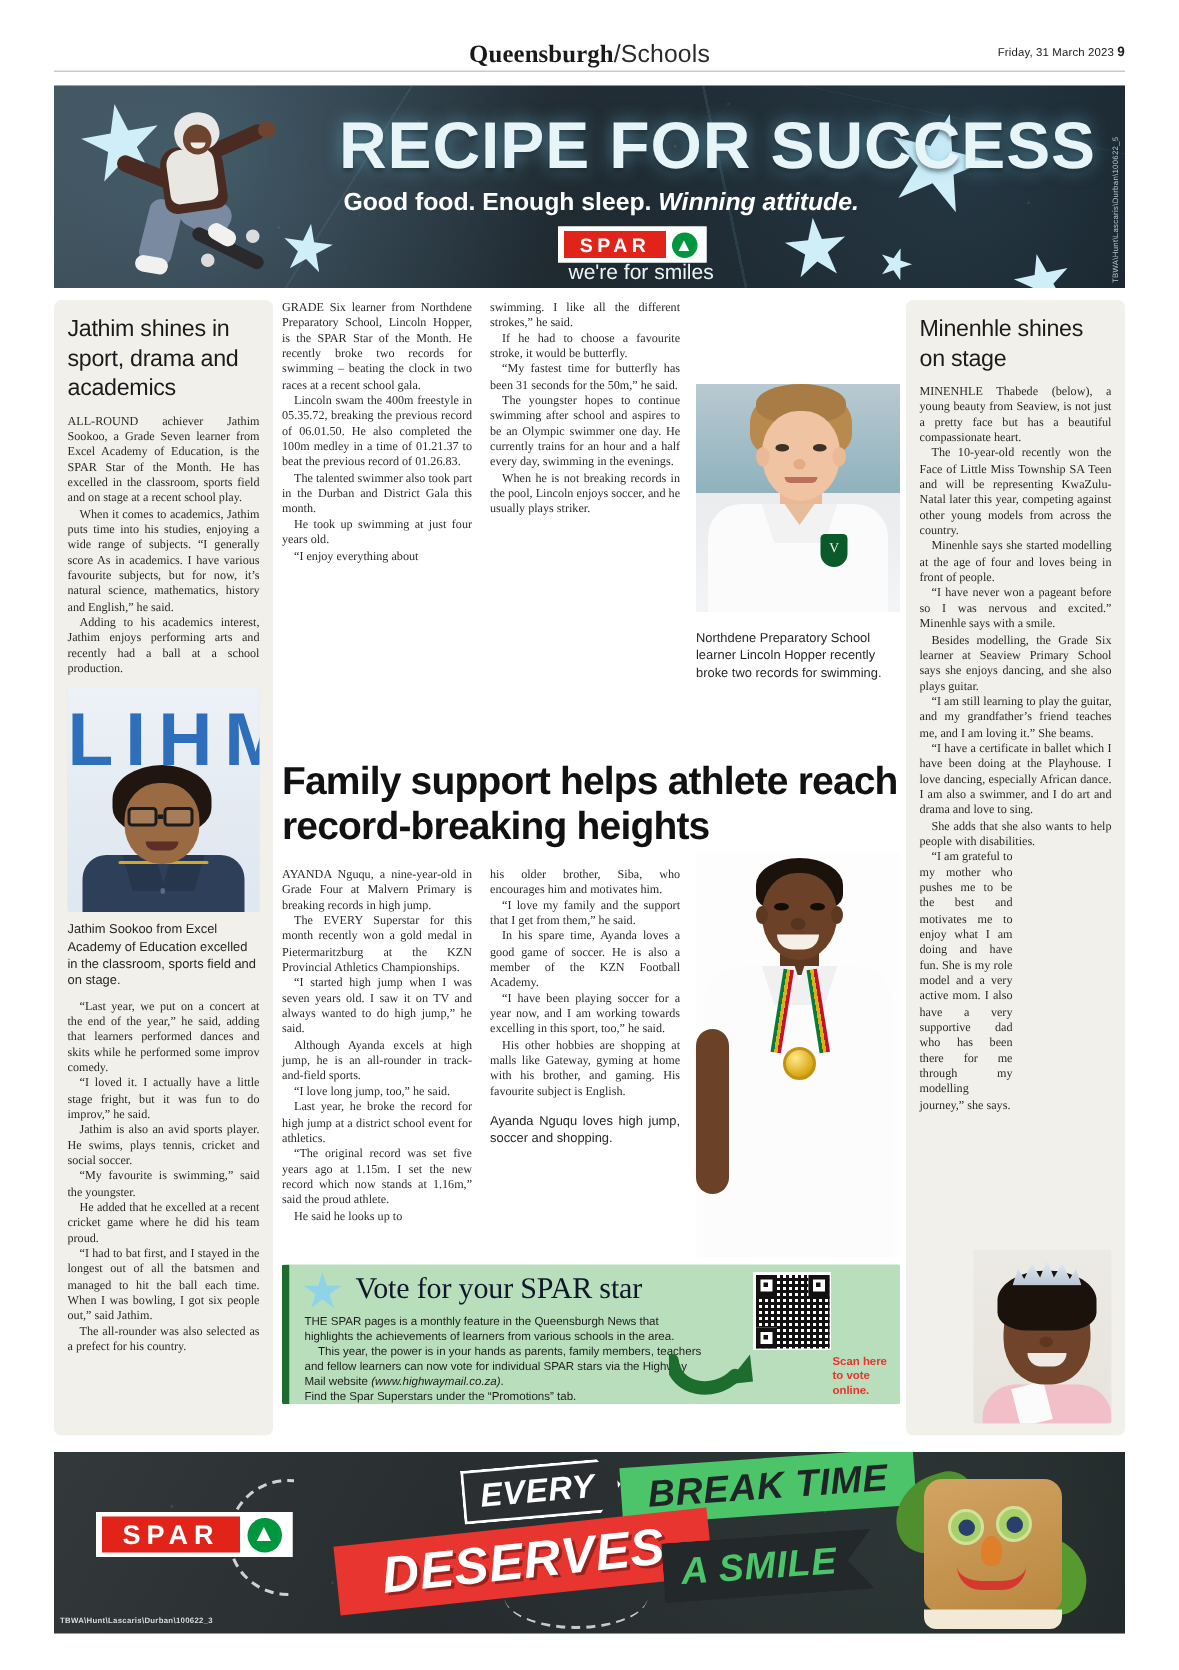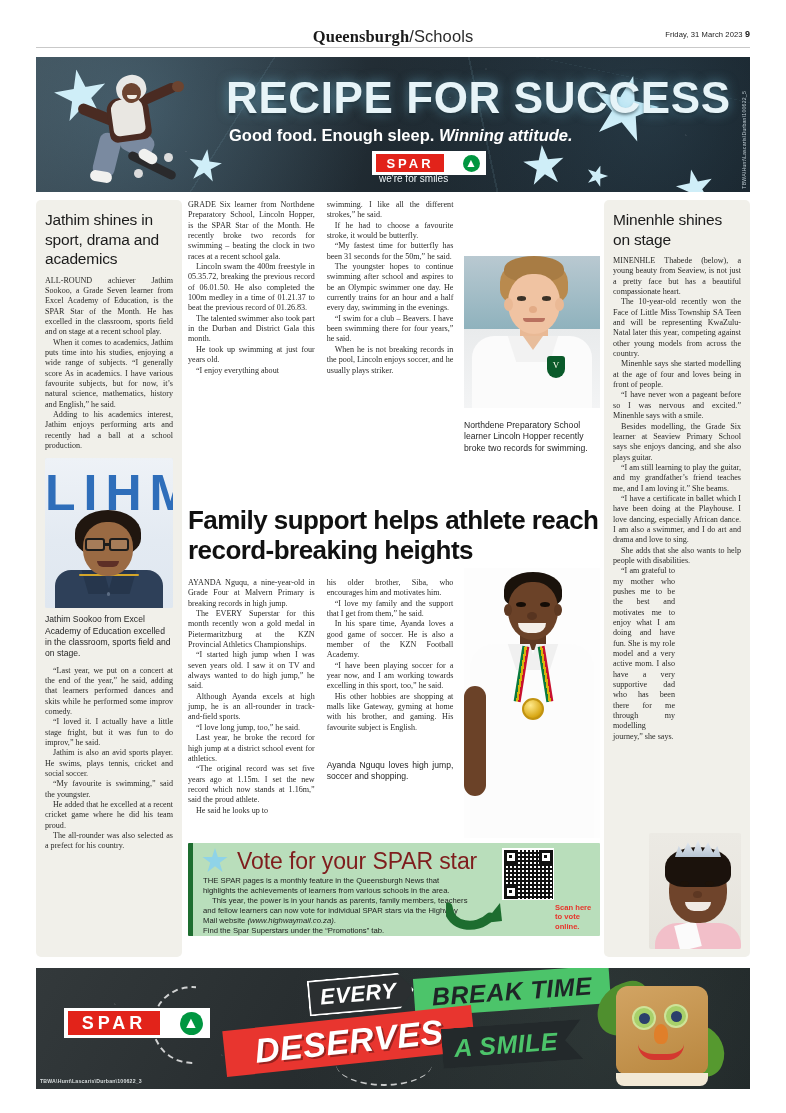--- a/index.html
+++ b/index.html
@@ -109,42 +109,42 @@
   }
   .bt-sub {
     position:absolute; left:193px; top:68px;
     font-family:"Liberation Sans", sans-serif; font-weight:bold;
     font-size:16.5px; line-height:20px; color:#ffffff;
   }
   .bt-sub i { font-style:italic; }
 
   .spar-logo {
     background:#ffffff; border:2px solid #ffffff;
-    display:flex; align-items:center; padding:1px 2px; gap:16px;
+    display:flex; align-items:center; padding:1px 2px; gap:1px;
   }
   .spar-red {
     background:#e2231a; color:#ffffff;
     font-family:"Liberation Sans", sans-serif; font-weight:bold;
     display:flex; align-items:center; justify-content:center;
   }
   .spar-green {
     background:#ffffff; display:flex; align-items:center; justify-content:center;
   }
   .spar-fir {
     background:#009640; border-radius:50%;
     display:flex; align-items:center; justify-content:center;
     color:#ffffff;
   }
   .bt-spar { position:absolute; left:336px; top:94px; }
   .bt-spar .spar-red   { width:68px; height:18px; font-size:13px; letter-spacing:3px; }
   .bt-spar .spar-green { width:22px; height:18px; }
   .bt-spar .spar-fir   { width:17px; height:17px; font-size:12px; }
   .bt-smiles {
     position:absolute; left:343px; top:116px;
-    font-family:"Liberation Sans", sans-serif; font-size:10px; color:#eef5f8;
+    font-family:"Liberation Sans", sans-serif; font-size:14px; color:#eef5f8;
   }
   .bt-credit {
     position:absolute; right:3px; top:34px;
     font-family:"Liberation Sans", sans-serif; font-size:5.2px;
     color:#b9c6cd; letter-spacing:.2px;
     writing-mode:vertical-rl; transform:rotate(180deg);
     white-space:nowrap;
   }
 
   
@@ -285,22 +285,22 @@
     overflow:hidden;
   }
   .vote-star {
     position:absolute; left:9px; top:5px; width:26px; height:26px;
     background:#8fd3e8;
     clip-path:polygon(50% 0%,61% 35%,98% 35%,68% 57%,79% 92%,50% 70%,21% 92%,32% 57%,2% 35%,39% 35%);
     filter:drop-shadow(0 0 3px rgba(80,180,220,.8));
   }
   .vote-title {
     position:absolute; left:44px; top:5px;
-    font-family:Liberation Sans, sans-serif; font-size:23px;
-    color:#7f1d1d; letter-spacing:-.1px;
+    font-family:Liberation Serif, serif; font-size:20px;
+    color:#0f172a; letter-spacing:-.1px;
   }
   .vote-body {
     position:absolute; left:10px; top:33px; width:266px;
     font-family:"Liberation Sans", sans-serif; font-size:7.7px;
     line-height:10.1px; color:#1d1d1d;
   }
   .vote-body p { margin:0; }
   .vote-body p.ind { text-indent:9px; }
   .vote-body i { font-style:italic; }
   .qr {
@@ -504,41 +504,41 @@
       <div class="jp-bridge"></div>
   </div>
   <div class="photo-caption">Jathim Sookoo from Excel Academy of Education excelled in the classroom, sports field and on stage.</div>
 
   <div class="body-text">
     <p>“Last year, we put on a concert at the end of the year,” he said, adding that learners performed dances and skits while he performed some improv comedy.</p>
     <p>“I loved it. I actually have a little stage fright, but it was fun to do improv,” he said.</p>
     <p>Jathim is also an avid sports player. He swims, plays tennis, cricket and social soccer.</p>
     <p>“My favourite is swimming,” said the youngster.</p>
     <p>He added that he excelled at a recent cricket game where he did his team proud.</p>
+    <p>“I had to bat first, and I stayed in the longest out of all the batsmen and managed to hit the ball each time. When I was bowling, I got six people out,” said Jathim.</p>
     <p>The all-rounder was also selected as a prefect for his country.</p>
   </div>
 </div>
 
 <div class="col-main">
 
 
   <div class="art-cols">
     <div class="art-col body-text">
       <p class="first">GRADE Six learner from Northdene Preparatory School, Lincoln Hopper, is the SPAR Star of the Month. He recently broke two records for swimming – beating the clock in two races at a recent school gala.</p>
       <p>Lincoln swam the 400m freestyle in 05.35.72, breaking the previous record of 06.01.50. He also completed the 100m medley in a time of 01.21.37 to beat the previous record of 01.26.83.</p>
       <p>The talented swimmer also took part in the Durban and District Gala this month.</p>
       <p>He took up swimming at just four years old.</p>
       <p>“I enjoy everything about</p>
     </div>
     <div class="art-col body-text">
       <p class="first">swimming. I like all the different strokes,” he said.</p>
       <p>If he had to choose a favourite stroke, it would be butterfly.</p>
       <p>“My fastest time for butterfly has been 31 seconds for the 50m,” he said.</p>
       <p>The youngster hopes to continue swimming after school and aspires to be an Olympic swimmer one day. He currently trains for an hour and a half every day, swimming in the evenings.</p>
-      <p>“I swim for a club – Beavers. I have been swimming there for four years,” he said.</p>
       <p>When he is not breaking records in the pool, Lincoln enjoys soccer, and he usually plays striker.</p>
     </div>
     <div style="width:136px;"></div>
   </div>
 
   <div class="swim-photo">
     <div class="sw-bg"></div>
     <div class="sw-shirt"></div>
     <div class="sw-neck"></div>
     <div class="sw-collL"></div>
@@ -570,21 +570,21 @@
       <p>Last year, he broke the record for high jump at a district school event for athletics.</p>
       <p>“The original record was set five years ago at 1.15m. I set the new record which now stands at 1.16m,” said the proud athlete.</p>
       <p>He said he looks up to</p>
     </div>
     <div class="art-col body-text">
       <p class="first">his older brother, Siba, who encourages him and motivates him.</p>
       <p>“I love my family and the support that I get from them,” he said.</p>
       <p>In his spare time, Ayanda loves a good game of soccer. He is also a member of the KZN Football Academy.</p>
       <p>“I have been playing soccer for a year now, and I am working towards excelling in this sport, too,” he said.</p>
       <p>His other hobbies are shopping at malls like Gateway, gyming at home with his brother, and gaming. His favourite subject is English.</p>
-      <div class="photo-caption" style="margin-top:27px;">Ayanda Nguqu loves high jump, soccer and shopping.</div>
+      <div class="photo-caption" style="margin-top:9px;">Ayanda Nguqu loves high jump, soccer and shopping.</div>
     </div>
     <div style="width:136px;"></div>
   </div>
 
   <div class="ay-photo">
     <div class="ay-shirt"></div>
     <div class="ay-neck"></div>
     <div class="ay-collL"></div>
       <div class="ay-collR"></div>
     <div class="ay-ribL"></div>

